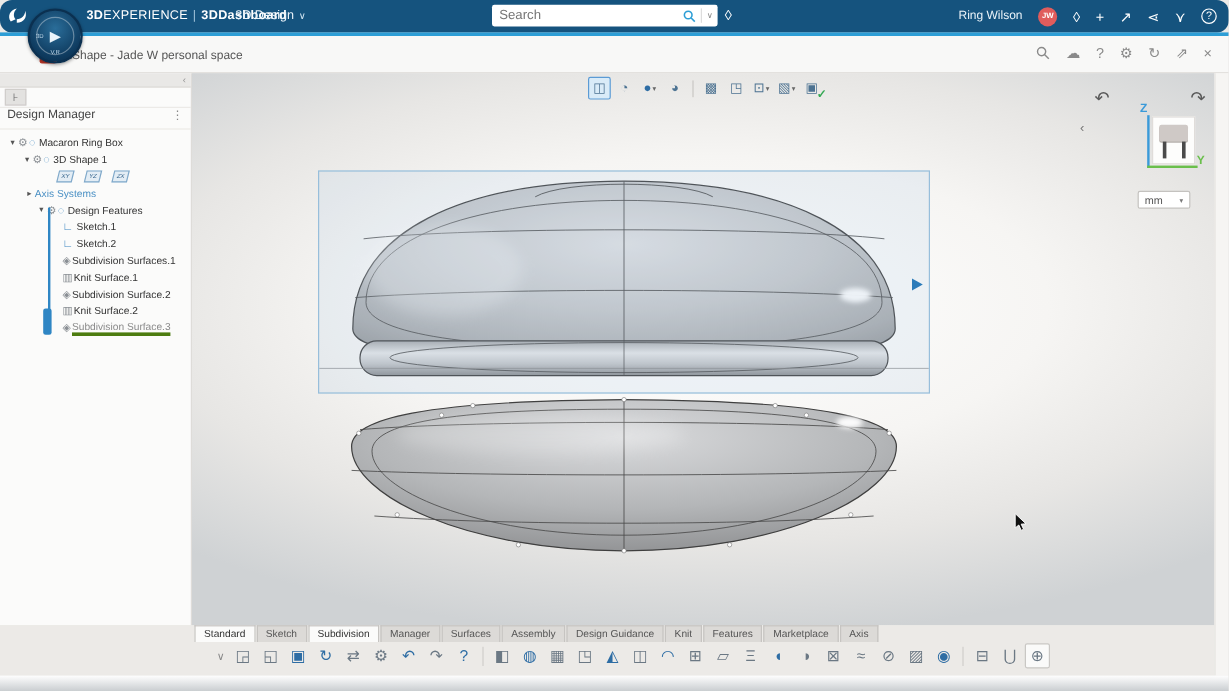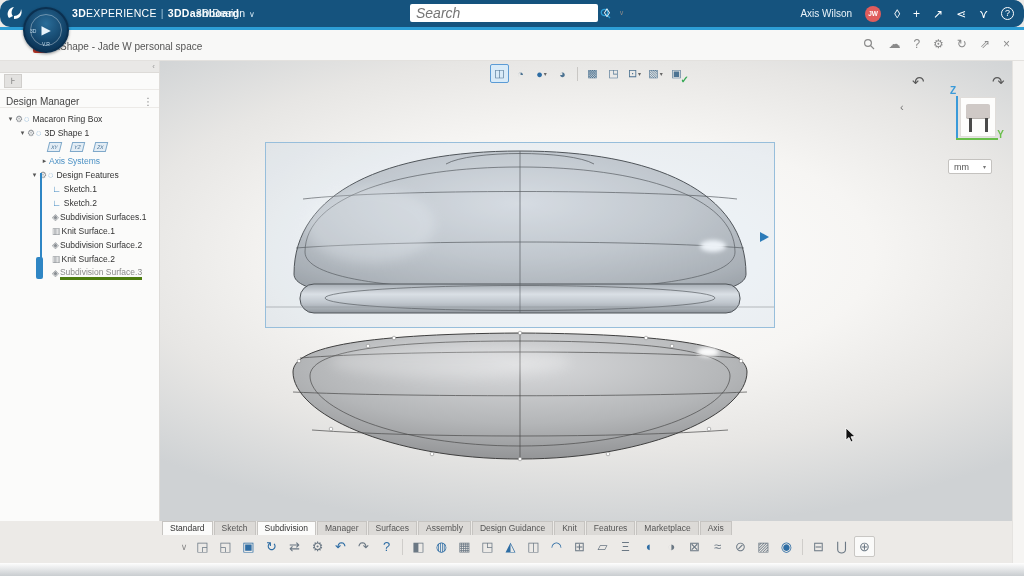--- a/index.html
+++ b/index.html
@@ -19,21 +19,21 @@
   .compass .q{position:absolute;font-size:5px;color:#bcd6e8;}
   .compass .q.w{left:5px;top:19px;}
   .compass .q.s{left:17px;bottom:4px;}
   .brand{position:absolute;left:72px;top:7px;font-size:10.5px;letter-spacing:.3px;white-space:nowrap;}
   .brand b{font-weight:bold;}
   .brand .sep{margin:0 4px;color:#9fc3da;}
   .appmenu{position:absolute;left:196px;top:7px;font-size:10.5px;white-space:nowrap;color:#eaf3f9;}
   .appmenu .car{font-size:8px;margin-left:4px;color:#cfe3f0;}
   .searchbox{position:absolute;left:410px;top:4px;width:188px;height:18px;background:#fff;border-radius:2px;
     display:flex;align-items:center;padding:0 4px;color:#999;}
-  .searchbox input{border:0;outline:0;flex:1;font-size:14px;color:#444;background:transparent;font-style:italic;}
+  .searchbox input{border:0;outline:0;flex:1;font-size:11px;color:#444;background:transparent;}
   .searchbox .div{width:1px;height:12px;background:#ddd;margin:0 4px;}
   .searchbox .car{font-size:7px;color:#888;}
   .tagicon{position:absolute;left:604px;top:6px;font-size:12px;color:#fff;transform:rotate(0deg);}
   .userarea{position:absolute;right:10px;top:0;height:27px;display:flex;align-items:center;gap:13px;}
   .username{font-size:10px;color:#eaf3f9;}
   .avatar{width:16px;height:16px;border-radius:50%;background:#e05c5c;color:#fff;font-size:6.5px;
     display:flex;align-items:center;justify-content:center;font-weight:bold;}
   .tbico{font-size:12px;color:#fff;line-height:1;}
   .tbico.q{width:13px;height:13px;border:1px solid #fff;border-radius:50%;font-size:9px;display:flex;align-items:center;justify-content:center;}
   
@@ -43,21 +43,21 @@
   .apptitle{position:absolute;left:55px;top:11px;font-size:10px;color:#555;}
   .titleicons{position:absolute;right:14px;top:8px;display:flex;gap:13px;align-items:center;color:#8a8a8a;}
   .titleicons .ti{font-size:12px;line-height:1;}
   
   .leftpanel{position:absolute;top:61px;left:0;width:160px;bottom:55px;background:#fbfbfa;border-right:1px solid #dedcd9;}
   .lp-collapse{height:12px;background:#e9e8e6;display:flex;justify-content:flex-end;align-items:center;padding-right:4px;
     color:#999;font-size:8px;border-bottom:1px solid #dddbd8;}
   .lp-iconrow{height:17px;display:flex;align-items:center;padding-left:4px;border-bottom:1px solid #eceae7;}
   .lp-iconrow .treebtn{width:18px;height:14px;background:#e3e2e0;border:1px solid #d0cecb;color:#666;
     font-size:9px;display:flex;align-items:center;justify-content:center;}
-  .lp-title{height:18px;display:flex;align-items:flex-end;padding:0 6px;font-size:10px;color:#444;
+  .lp-title{height:18px;display:flex;align-items:flex-start;padding:0 6px;font-size:10px;color:#444;
     border-bottom:1px solid #eceae7;}
   .lp-title .dots{margin-left:auto;color:#888;font-size:10px;}
   .tree{padding-top:4px;position:relative;}
   .trow{height:14px;display:flex;align-items:center;font-size:8.5px;color:#333;white-space:nowrap;}
   .trow .arr{width:9px;font-size:7px;color:#555;text-align:center;flex:none;}
   .trow .g1{font-size:9px;color:#8a8f94;margin-right:1px;flex:none;}
   .trow .g2{font-size:9px;color:#3f87c0;margin-right:3px;flex:none;}
   .trow.blue .lbl{color:#4a90c4;}
   .trow.cur .lbl{color:#8a8a8a;border-bottom:3px solid #4d7c0f;}
   .planes{display:flex;gap:10px;padding-left:48px;}
@@ -134,21 +134,21 @@
         <svg width="11" height="11" viewBox="0 0 11 11">
             <circle cx="4.5" cy="4.5" r="3.2" fill="none" stroke="#2d9ed6" stroke-width="1.3"></circle>
             <line x1="7" y1="7" x2="10" y2="10" stroke="#2d9ed6" stroke-width="1.3"></line>
           </svg>
       </span>
       <span class="div"></span>
       <span class="car">∨</span>
     </div>
     <div class="tagicon">◊</div>
     <div class="userarea">
-      <span class="username">Axis Wilson</span>
+      <span class="username">Ring Wilson</span>
       <span class="avatar">JW</span>
       <span class="tbico">◊</span>
       <span class="tbico">+</span>
       <span class="tbico">↗</span>
       <span class="tbico">⋖</span>
       <span class="tbico">⋎</span>
       <span class="tbico q">?</span>
     </div>
   </div>
   <div class="accentline"></div>
@@ -202,21 +202,21 @@
         <span class="g2">◌</span>
         <span class="lbl">3D Shape 1</span>
       </div>
       <div class="trow">
         <div class="planes">
           <span class="plane">XY</span>
           <span class="plane">YZ</span>
           <span class="plane">ZX</span>
         </div>
       </div>
-      <div class="trow blue" style="padding-left:40px">
+      <div class="trow blue" style="padding-left:20px">
         <span class="arr">▸</span>
         <span class="lbl">Axis Systems</span>
       </div>
       <div class="trow" style="padding-left:30px">
         <span class="arr">▾</span>
         <span class="g1">⚙</span>
         <span class="g2">◌</span>
         <span class="lbl">Design Features</span>
       </div>
       <div class="trow" style="padding-left:52px">

